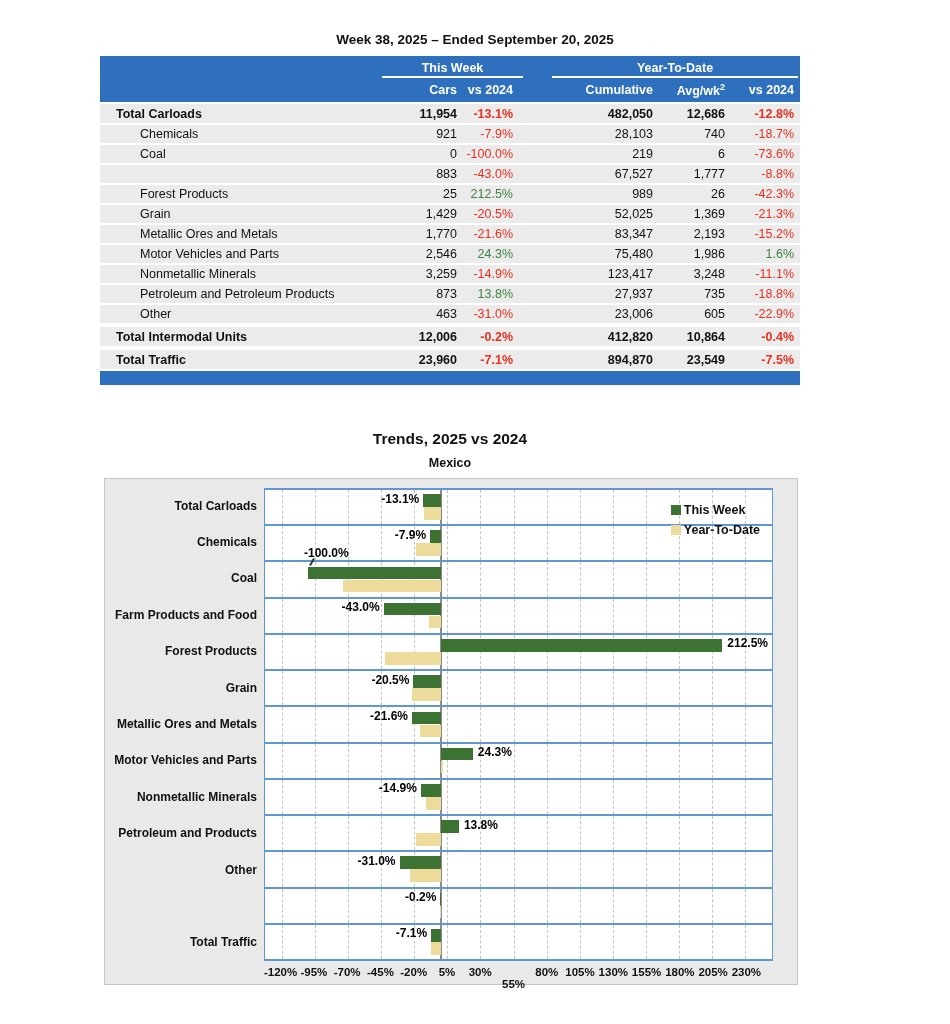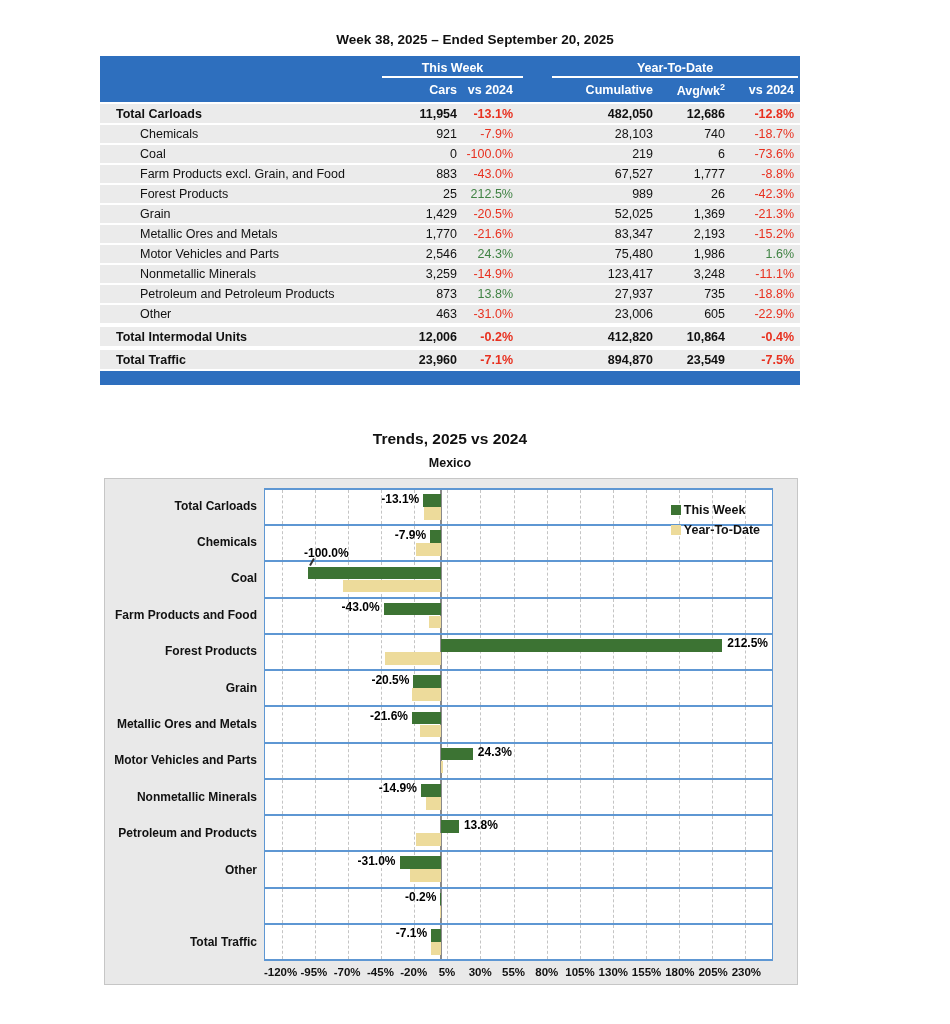--- a/index.html
+++ b/index.html
@@ -125,21 +125,20 @@
         </div>
         <div class="grid7 trow">
           <div class="cell-label">Coal</div>
           <div class="num c2">0</div>
           <div class="num c3 neg">-100.0%</div>
           <div class="num c5">219</div>
           <div class="num c6">6</div>
           <div class="num c7 neg">-73.6%</div>
         </div>
         <div class="grid7 trow">
-          <div class="cell-label">Farm Products excl. Grain, and Food</div>
           <div class="num c2">883</div>
           <div class="num c3 neg">-43.0%</div>
           <div class="num c5">67,527</div>
           <div class="num c6">1,777</div>
           <div class="num c7 neg">-8.8%</div>
         </div>
         <div class="grid7 trow">
           <div class="cell-label">Forest Products</div>
           <div class="num c2">25</div>
           <div class="num c3 pos">212.5%</div>
@@ -507,21 +506,21 @@
         </div>
       </div>
     <div class="axis-row" id="axis-row">
         <div class="axis-tick" style="left: 3.26797%;">-120%</div>
         <div class="axis-tick" style="left: 9.80392%;">-95%</div>
         <div class="axis-tick" style="left: 16.3399%;">-70%</div>
         <div class="axis-tick" style="left: 22.8758%;">-45%</div>
         <div class="axis-tick" style="left: 29.4118%;">-20%</div>
         <div class="axis-tick" style="left: 35.9477%;">5%</div>
         <div class="axis-tick" style="left: 42.4837%;">30%</div>
-        <div class="axis-tick" style="left: 49.0196%;">55%</div>
+        <div class="axis-tick" style="left: 49.0196%; margin-top: 12px;">55%</div>
         <div class="axis-tick" style="left: 55.5556%;">80%</div>
         <div class="axis-tick" style="left: 62.0915%;">105%</div>
         <div class="axis-tick" style="left: 68.6275%;">130%</div>
         <div class="axis-tick" style="left: 75.1634%;">155%</div>
         <div class="axis-tick" style="left: 81.6993%;">180%</div>
         <div class="axis-tick" style="left: 88.2353%;">205%</div>
         <div class="axis-tick" style="left: 94.7712%;">230%</div>
       </div>
   <div class="cat-label" style="top: 9px; height: 36.3846px;">Total Carloads</div>
       <div class="cat-label" style="top: 45.3846px; height: 36.3846px;">Chemicals</div>

